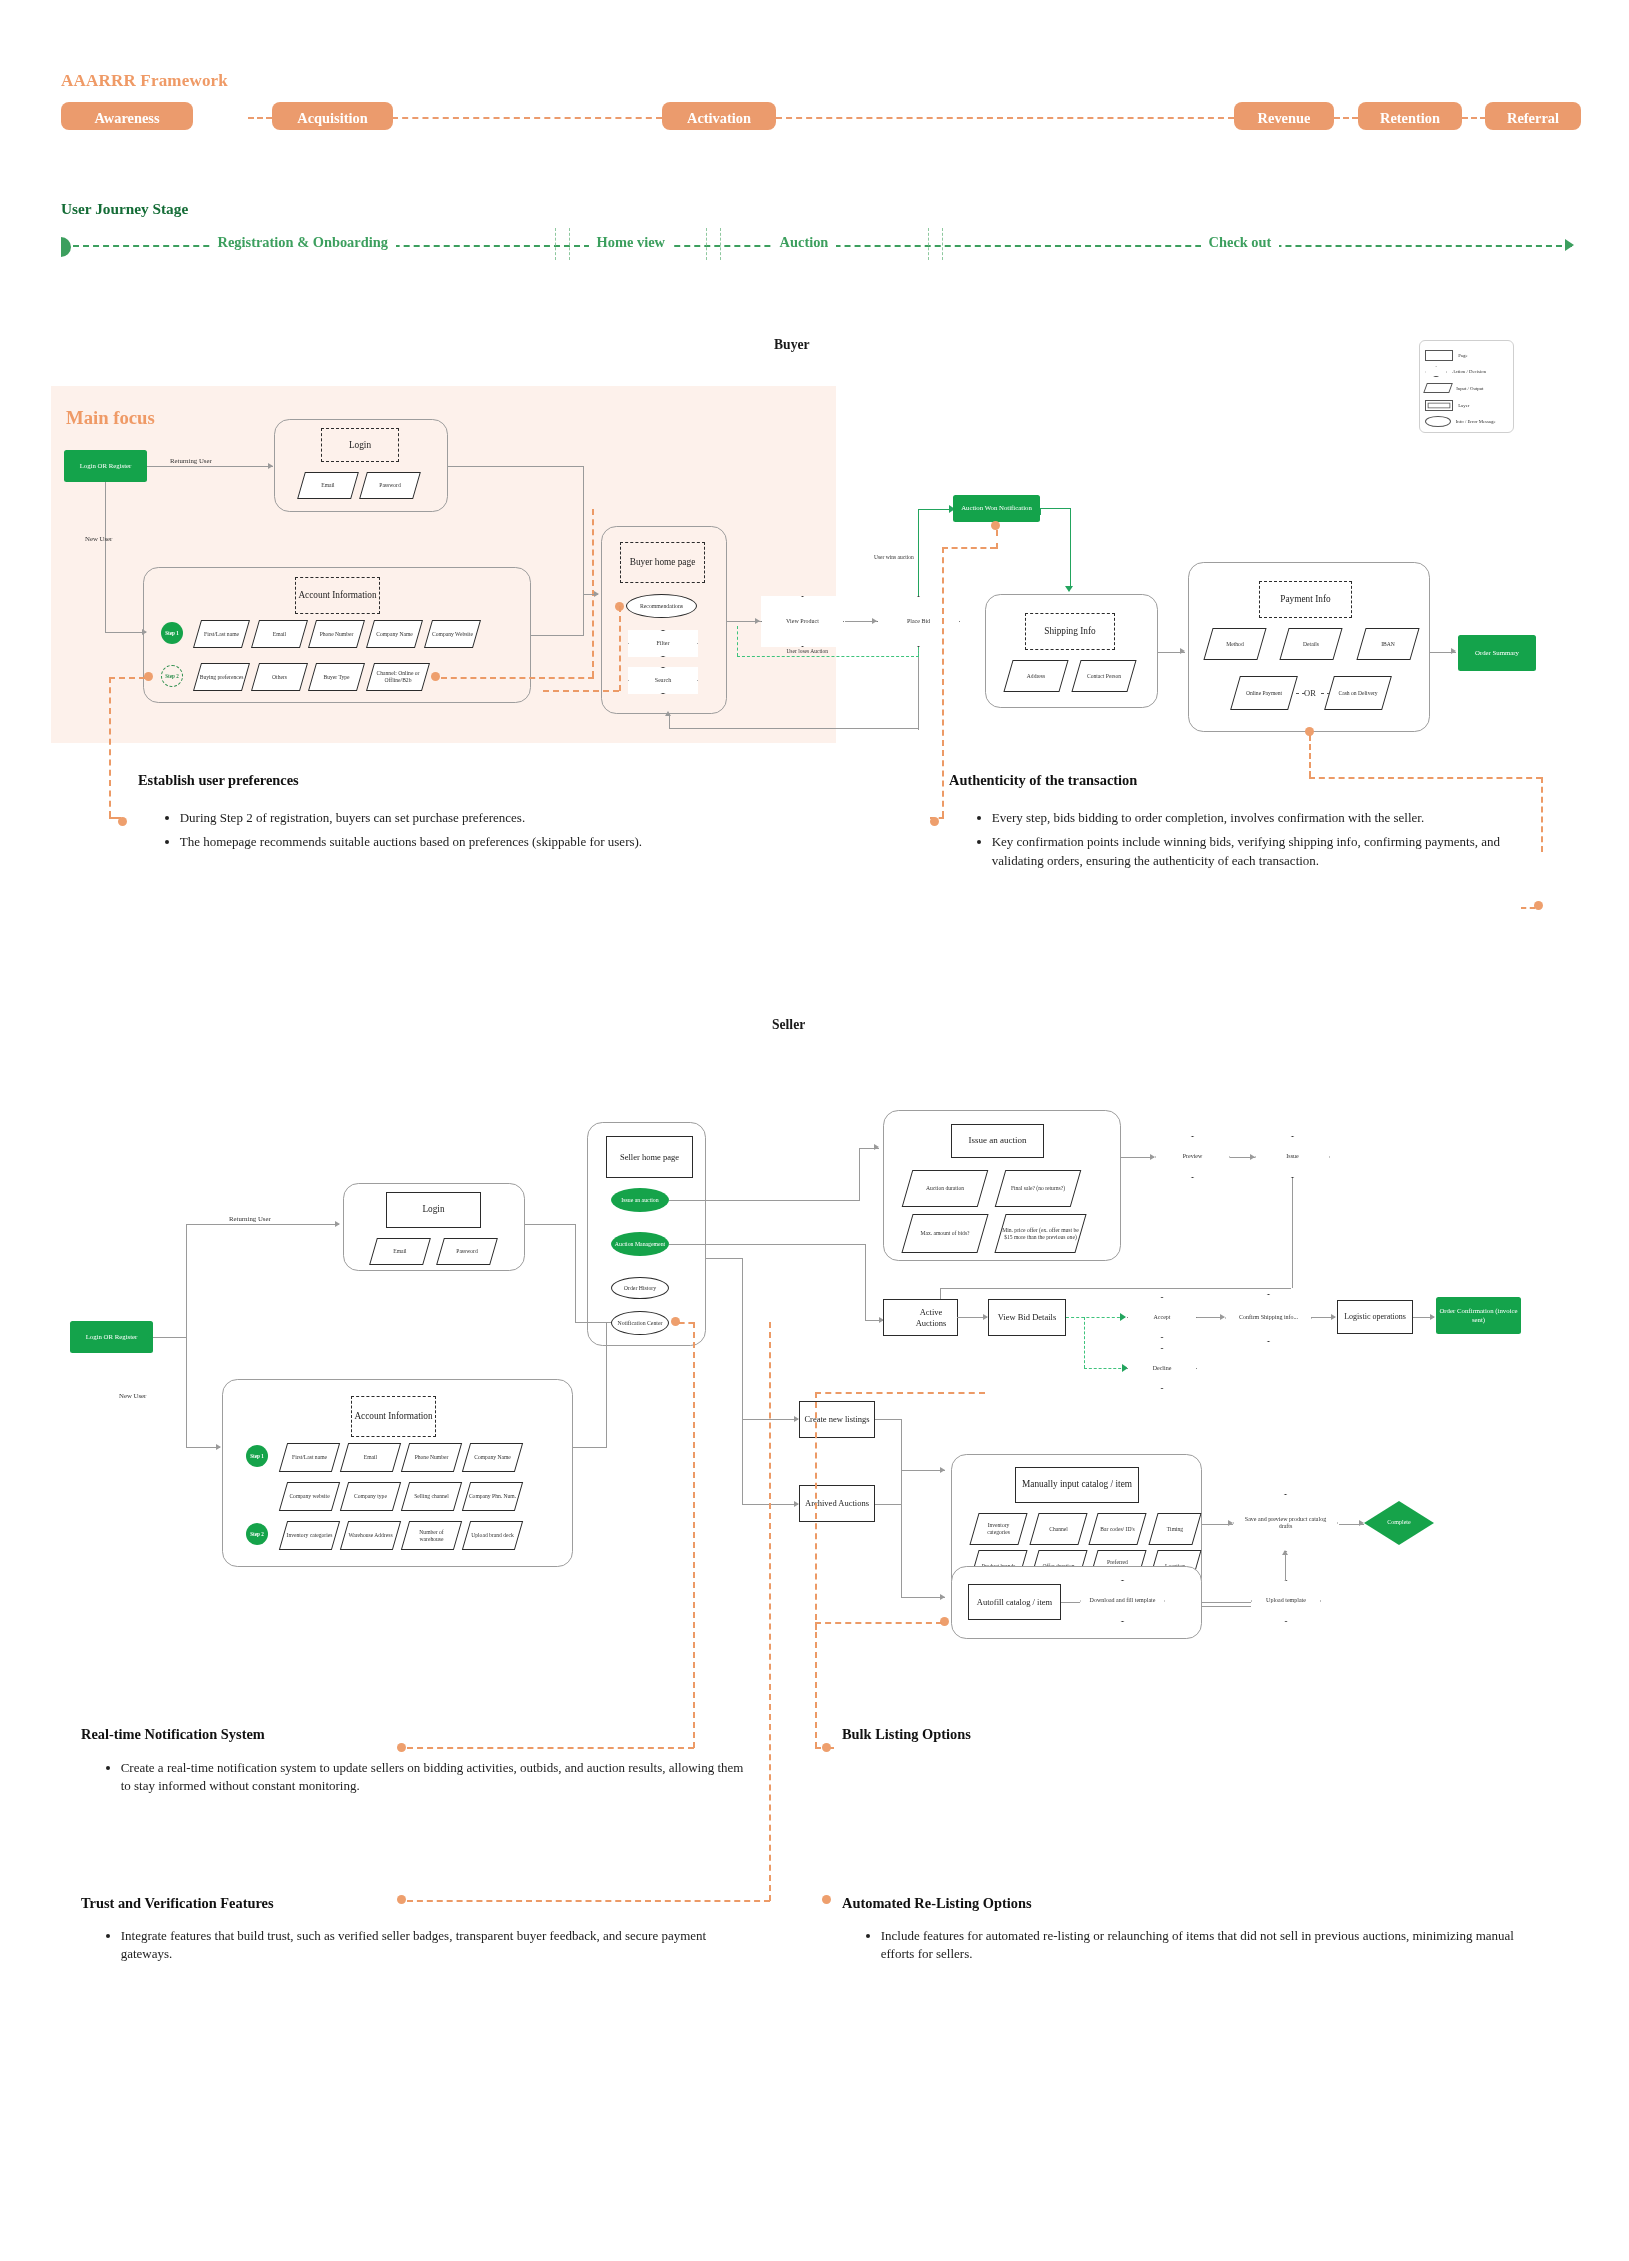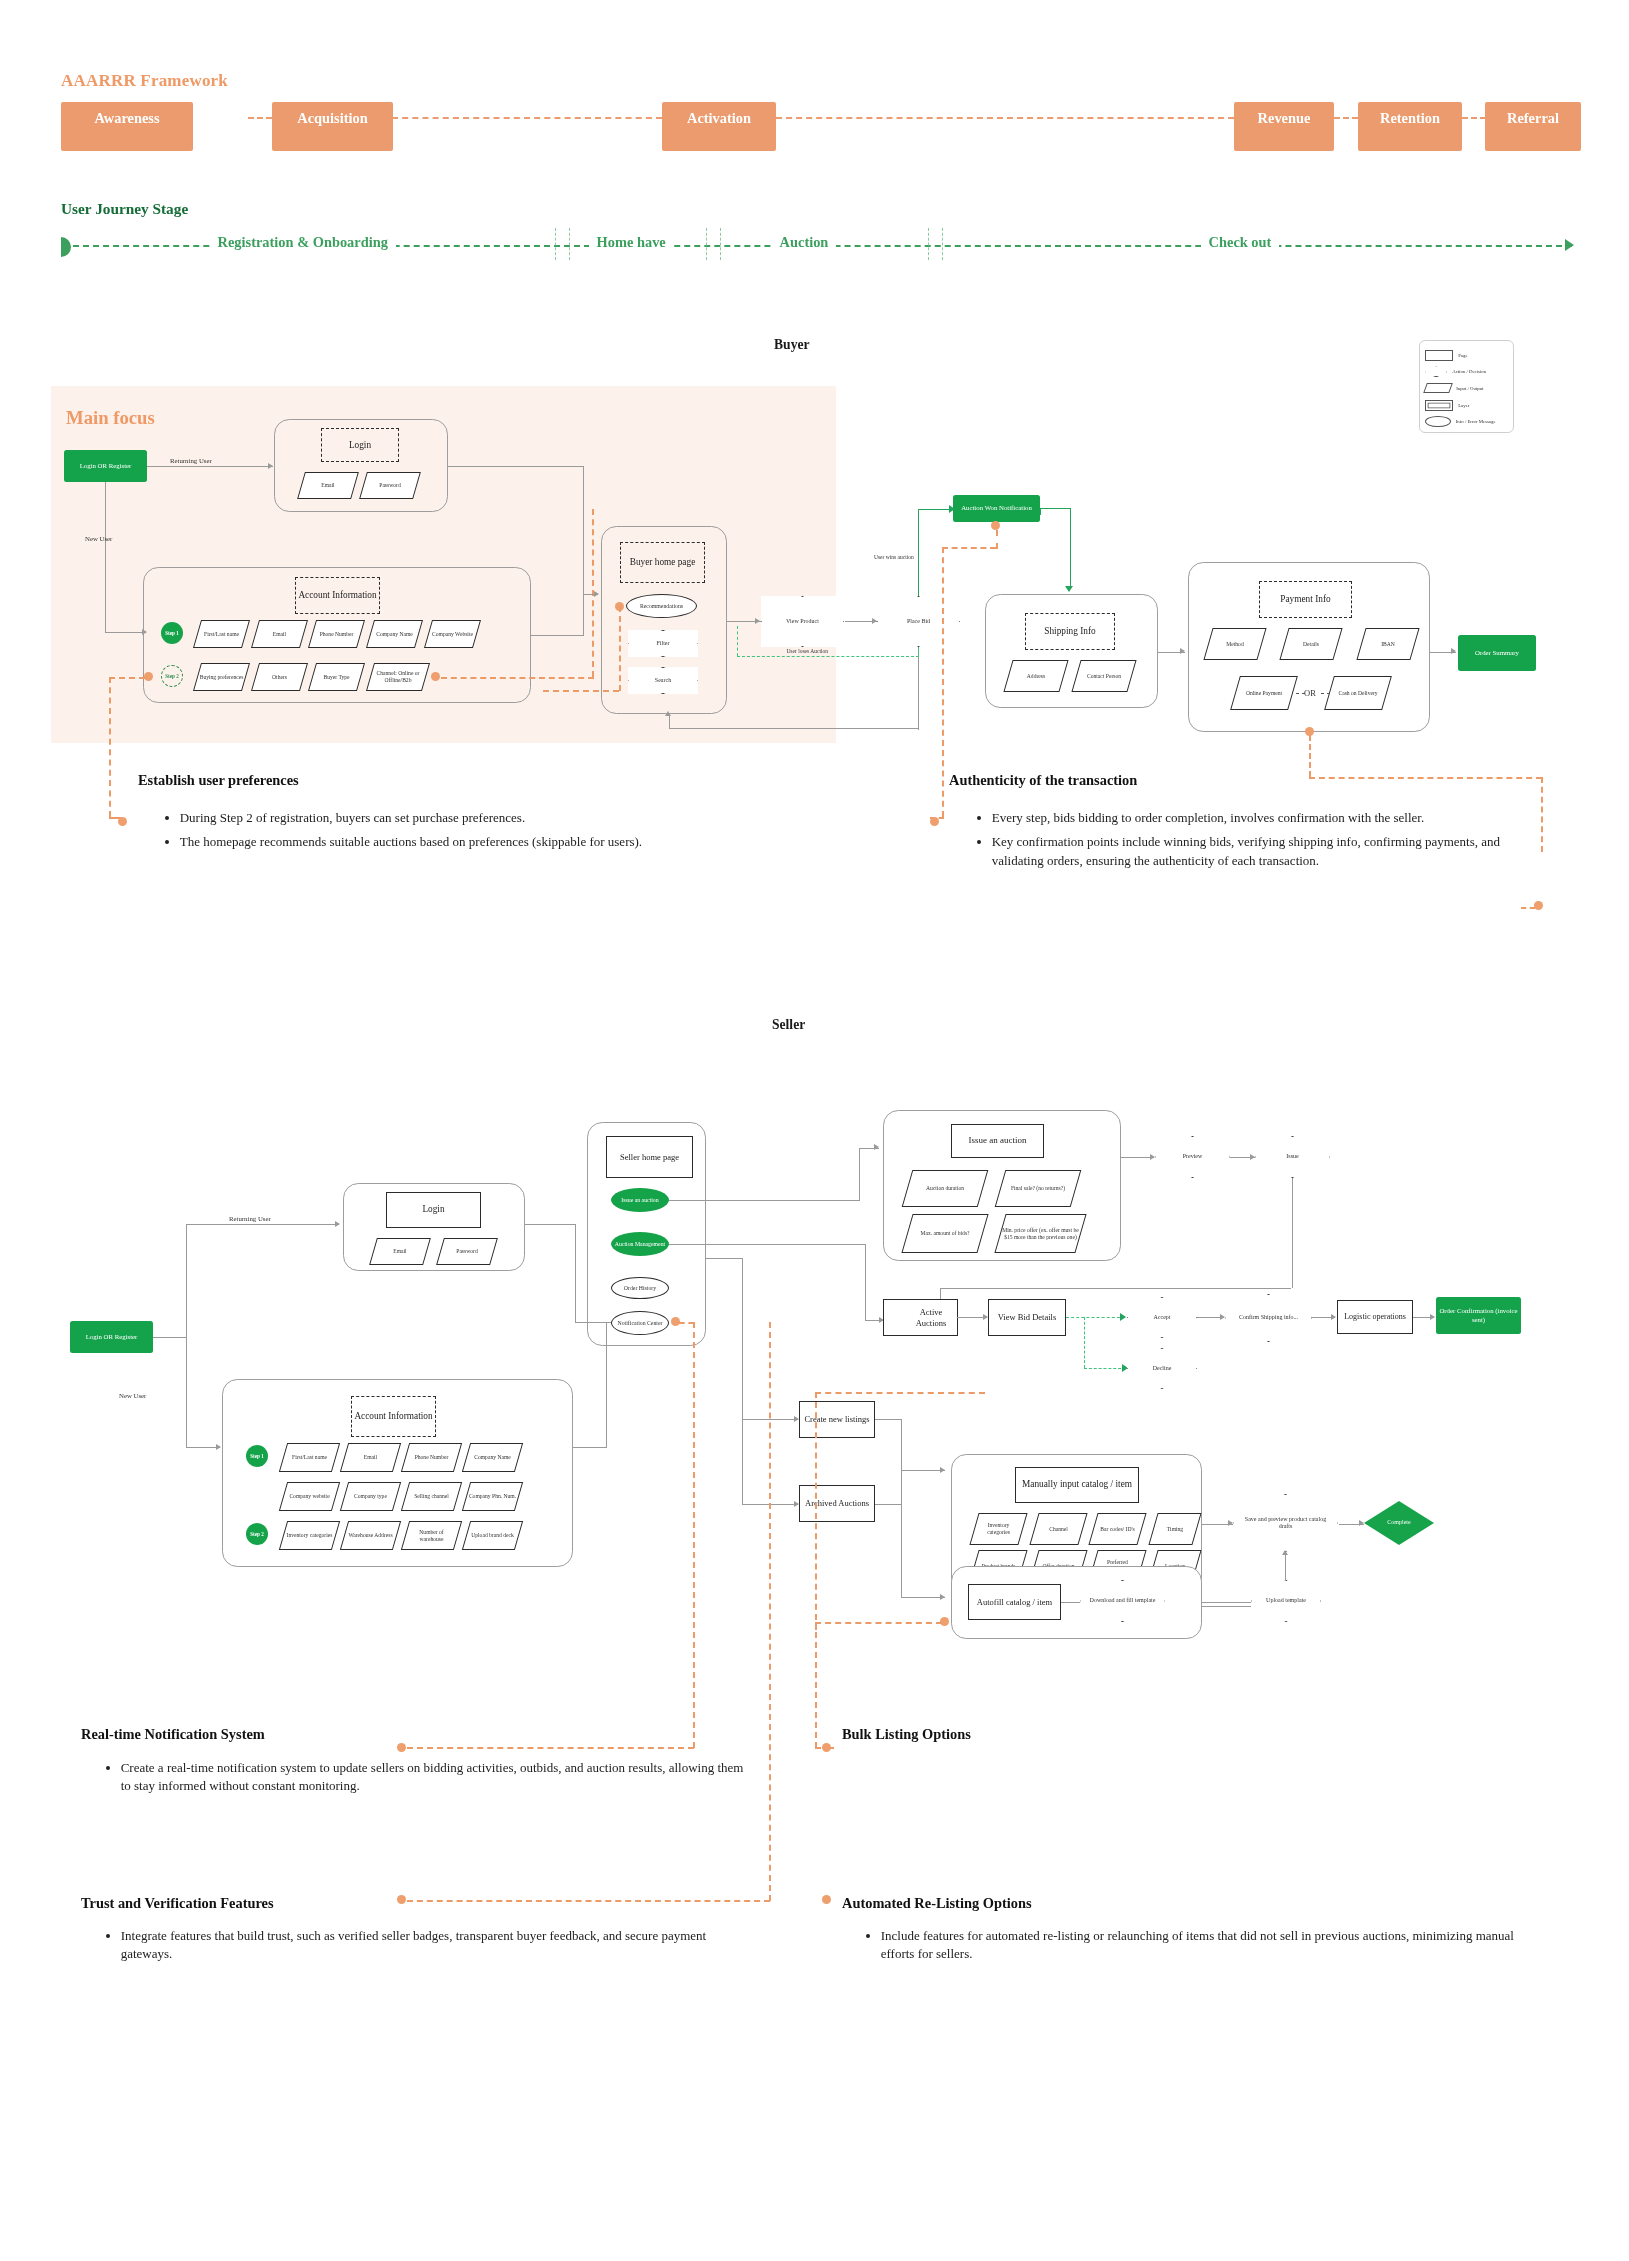--- a/index.html
+++ b/index.html
@@ -15,22 +15,22 @@
   }
   .canvas { position:relative; width:1630px; height:2261px;font-family:Liberation Serif, serif; }
 
   
   .framework-title{
     position:absolute; left:61px; top:71px;
     font-size:17px; font-weight:bold; color:#ef9a66; letter-spacing:0.2px;
   }
   .pill-row{ position:absolute; left:61px; top:102px; width:1507px; height:36px; }
   .pill{
-    position:absolute; top:0; height:49px; line-height:32px;
-    background:#eb9b6d; color:#fff; border-radius:2px;
+    position:absolute; top:0; height:28px; line-height:32px;
+    background:#eb9b6d; color:#fff; border-radius:8px;
     font-size:14.4px; font-weight:bold; text-align:center; padding:0 13.6px;
     white-space:nowrap;
   }
   .dashline{
     position:absolute; top:15.3px; height:0;
     border-top:2.1px dashed #eb9b6d;
   }
 
   
   .journey-title{
@@ -208,21 +208,21 @@
     <div class="jdash" style="left:12px;width:1499px;"></div>
 
     <div class="jtick" style="left:494px;"></div>
     <div class="jtick" style="left:508px;"></div>
     <div class="jtick" style="left:645px;"></div>
     <div class="jtick" style="left:659px;"></div>
     <div class="jtick" style="left:867px;"></div>
     <div class="jtick" style="left:881px;"></div>
 
     <div class="jlabel" style="left:149px;">Registration &amp; Onboarding</div>
-    <div class="jlabel" style="left:528px;">Home have</div>
+    <div class="jlabel" style="left:528px;">Home view</div>
     <div class="jlabel" style="left:711px;">Auction</div>
     <div class="jlabel" style="left:1116px;margin-left:24px;">Check out</div>
 
     <div class="jarrowhead" style="left:1504px;"></div>
   </div>
 
   <div class="legend">
     <div class="legend-row">
       <span class="lg-rect"></span>
       <span class="legend-txt">Page</span>

